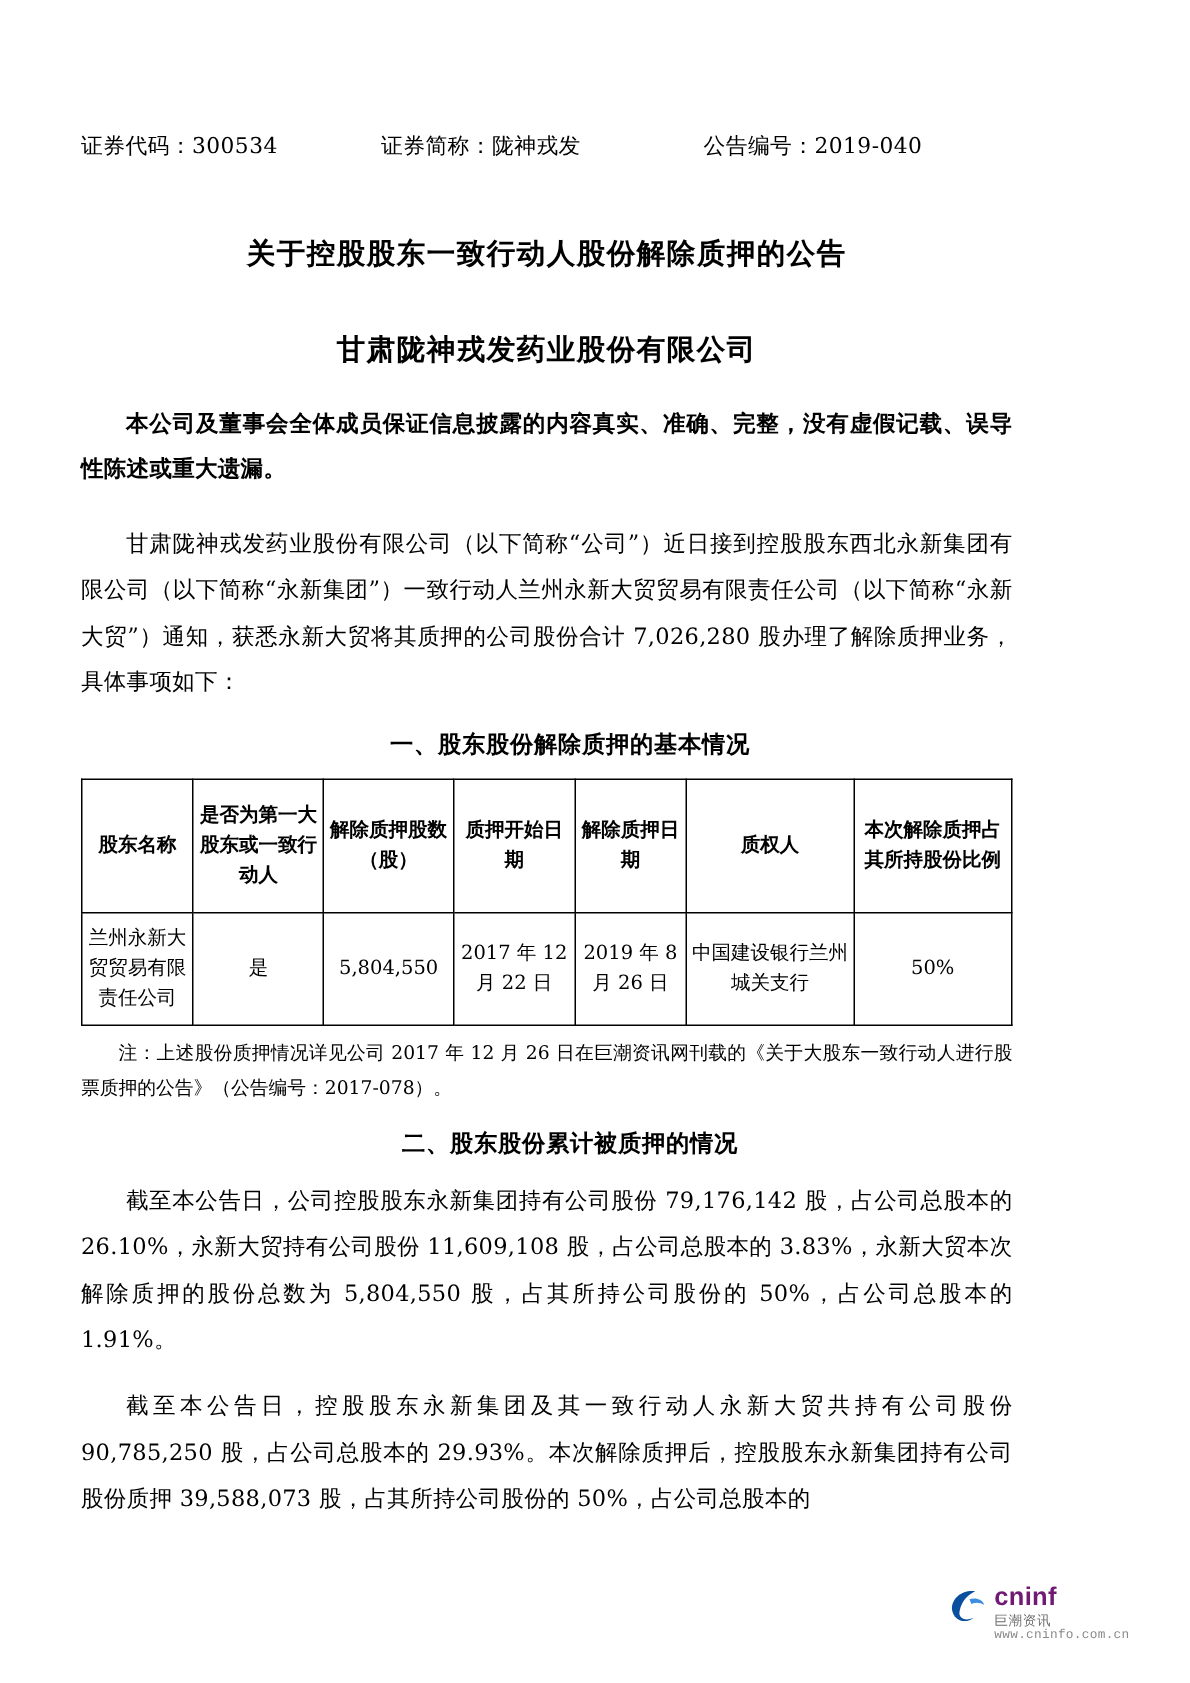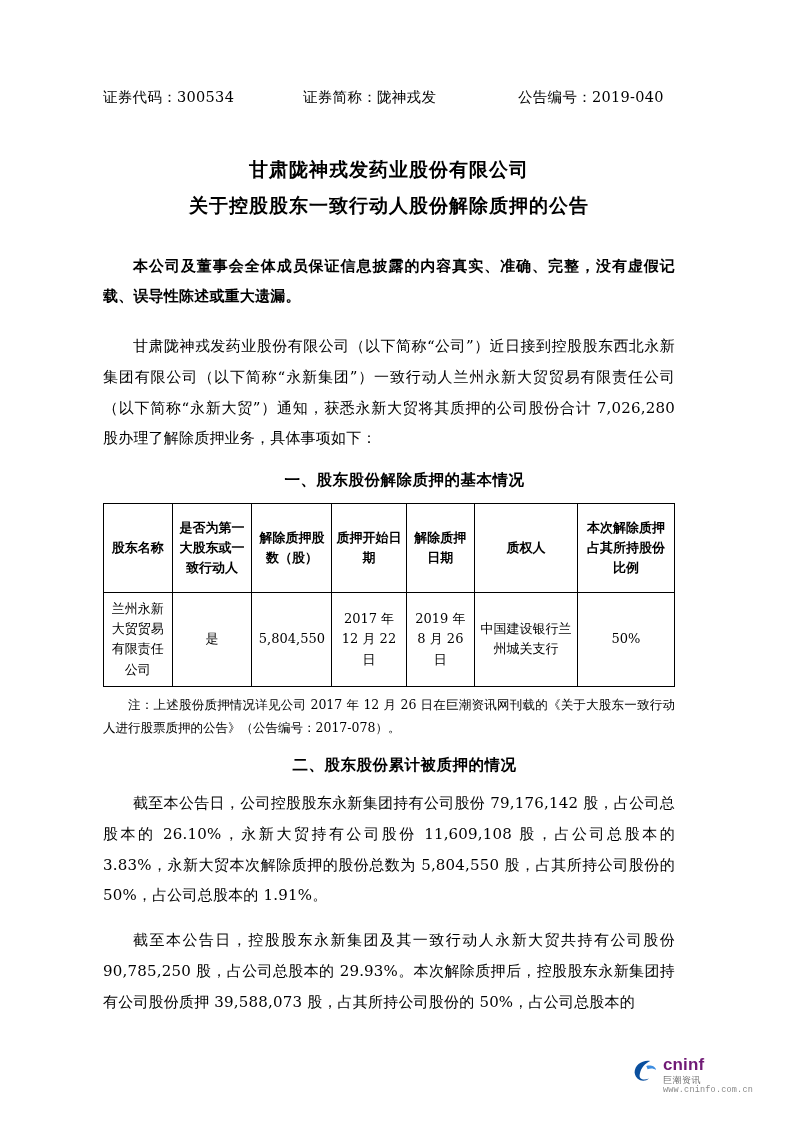--- a/index.html
+++ b/index.html
@@ -13,21 +13,21 @@
     font-family: "DejaVu Serif", "Liberation Serif", serif;
     color: #000000;
     position: relative;
     overflow: hidden;
   }
   .page {
     position: relative;
     width: 793px;
     height: 1122px;
     box-sizing: border-box;
-    padding: 88px 118px 0 103px;
+    padding: 88px 118px 0 54px;
   }
   
   .header-line {
     display: flex;
     font-size: 14.5px;
     letter-spacing: 0.3px;
     margin-bottom: 44px;
     white-space: nowrap;
   }
   .header-line .h-item { display: inline-block; }
@@ -159,22 +159,22 @@
 <body>
 
 <div class="page">
 
   <div class="header-line">
     <span class="h-item h-code">证券代码：300534</span>
     <span class="h-item h-abbr">证券简称：陇神戎发</span>
     <span class="h-item h-no">公告编号：2019-040</span>
   </div>
 
+  <div class="doc-title second">关于控股股东一致行动人股份解除质押的公告</div>
   <div class="doc-title">甘肃陇神戎发药业股份有限公司</div>
-  <div class="doc-title second">关于控股股东一致行动人股份解除质押的公告</div>
 
   <div class="statement">本公司及董事会全体成员保证信息披露的内容真实、准确、完整，没有虚假记载、误导性陈述或重大遗漏。</div>
 
   <p class="body-par">甘肃陇神戎发药业股份有限公司（以下简称“公司”）近日接到控股股东西北永新集团有限公司（以下简称“永新集团”）一致行动人兰州永新大贸贸易有限责任公司（以下简称“永新大贸”）通知，获悉永新大贸将其质押的公司股份合计 7,026,280 股办理了解除质押业务，具体事项如下：</p>
 
   <div class="section-title">一、股东股份解除质押的基本情况</div>
 
   <table class="pledge-table">
     <thead>
       <tr>

